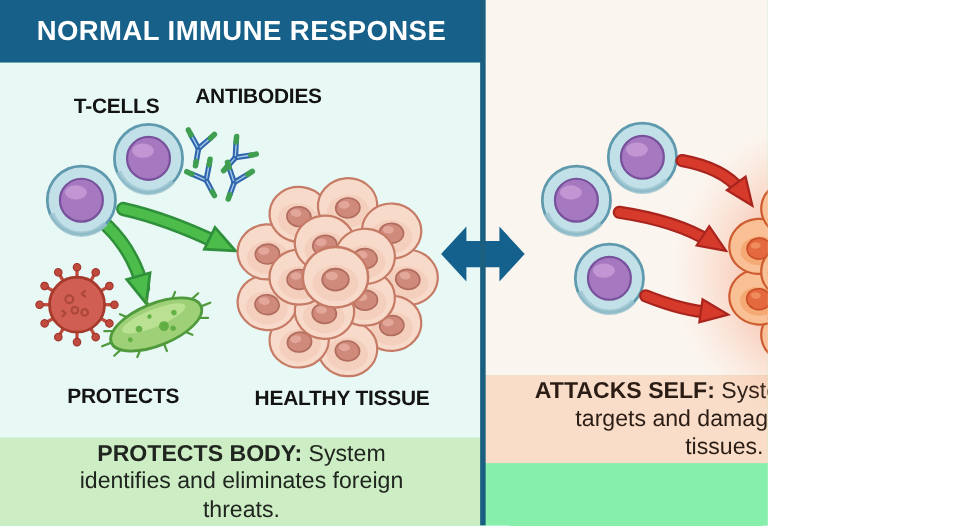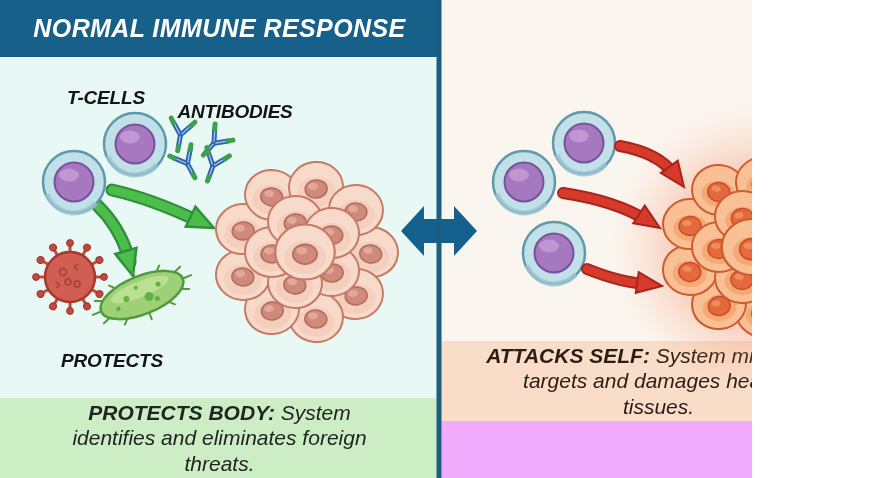--- a/index.html
+++ b/index.html
@@ -1,17 +1,17 @@
 <!DOCTYPE html>
 <html><head>
 <meta charset="utf-8">
 <style>
   html,body{margin:0;padding:0;background:#ffffff;}
-  .page{position:relative;width:752px;height:478px;overflow:hidden;
-        font-family:"Liberation Sans",sans-serif;background:#f0abfc;font-style:italic;}
+  .page{position:relative;width:698px;height:478px;overflow:hidden;
+        font-family:"Liberation Sans",sans-serif;background:#86efac;}
   .col{position:absolute;top:0;width:439px;height:478px;}
   .col.left{left:0;} .col.right{left:439px;}
   .hdr{height:57px;display:flex;align-items:center;justify-content:center;
        color:#fff;font-weight:bold;font-size:25px;letter-spacing:.4px;}
   .left .hdr{background:#176089;}
   .right .hdr{background:#c02a28;}
   .panel-body{height:341px;}
   .left .panel-body{background:#e8f8f4;}
   .right .panel-body{background:#fbf5ef;}
   .caption{height:80px;display:flex;align-items:center;justify-content:center;
@@ -19,21 +19,21 @@
   .left .caption{background:#cdeec5;}
   .right .caption{background:#f9ddc8;color:#2b1d15;justify-content:center;}
   .caption p{margin:0;}
   .left .caption p{max-width:330px;}
   .right .caption p{max-width:345px;}
   .b{font-weight:bold;}
   .art{position:absolute;left:0;top:0;pointer-events:none;}
   .lbl{position:absolute;font-weight:bold;font-size:19px;color:#141414;
        text-align:center;letter-spacing:-0.2px;z-index:5;}
   .lbl.tcells{left:46px;top:87px;width:120px;}
-  .lbl.antibodies{left:165px;top:101px;width:140px;}
+  .lbl.antibodies{left:165px;top:78px;width:140px;}
   .lbl.pathogens{left:32px;top:350px;width:160px;}
   .lbl.healthy{left:201px;top:352px;width:220px;}
 </style>
 </head>
 <body>
 
 <div class="page">
 
   <div class="col left">
     <div class="hdr">
@@ -276,14 +276,15 @@
       </g>
     </g>
 
     <polygon points="401,231 424,206 424,219 454,219 454,206 477,231 454,256 454,243 424,243 424,256" fill="#15618d"></polygon>
     <rect x="436.5" y="0" width="5" height="478" fill="#1b5f80"></rect>
   </svg>
 
   <div class="lbl tcells">T-CELLS</div>
   <div class="lbl antibodies">ANTIBODIES</div>
   <div class="lbl pathogens">PROTECTS</div>
+  <div class="lbl healthy">HEALTHY TISSUE</div>
 
 </div>
 
 </body></html>

